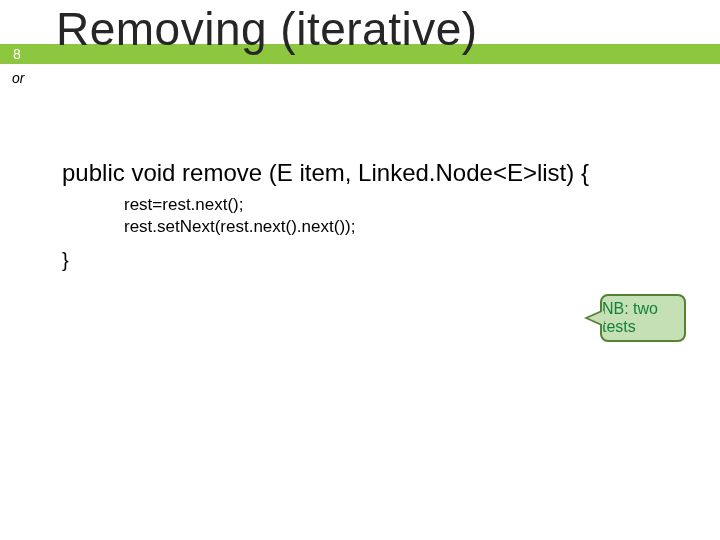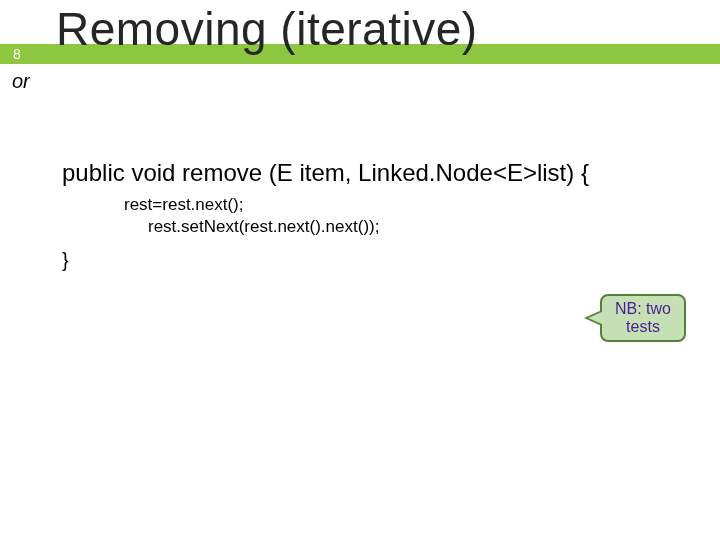--- a/index.html
+++ b/index.html
@@ -42,21 +42,21 @@
     font-size: 14px;
     display: flex;
     align-items: center;
     justify-content: center;
   }
   .or-label {
     position: absolute;
     top: 70px;
     left: 12px;
     font-style: italic;
-    font-size: 20px;
+    font-size: 14px;
     color: #000000;
   }
   .code-area {
     position: absolute;
     top: 158px;
     left: 62px;
     width: 620px;
     font-size: 20px;
     color: #000000;
     line-height: 1.25;
@@ -79,24 +79,23 @@
     top: 294px;
     left: 600px;
     width: 86px;
     height: 48px;
     background: #c5e0b4;
     border: 2px solid #548235;
     border-radius: 8px;
     display: flex;
     align-items: center;
     justify-content: center;
-    text-align: center;
     font-size: 16px;
     line-height: 1.15;
-    color: #4c1d95;
+    color: #15803d;
   }
   .callout::before {
     content: "";
     position: absolute;
     left: -18px;
     top: 14px;
     width: 0;
     height: 0;
     border-top: 8px solid transparent;
     border-bottom: 8px solid transparent;
@@ -124,20 +123,20 @@
   </div>
   <div class="title">Removing (iterative)</div>
 </div>
 
 <div class="or-label">or</div>
 
 <div class="code-area">
   <div class="sig">public void remove (E item, Linked.Node&lt;E&gt;list) {</div>
   <div class="body-code">
     <div style="margin-left:24px">rest=rest.next();</div>
-    <div style="margin-left:48px">rest.setNext(rest.next().next());</div>
+    <div style="margin-left:24px">rest.setNext(rest.next().next());</div>
   </div>
   <div class="close-brace">}</div>
 </div>
 
 <div class="callout">
   <span>NB: two tests</span>
 </div>
 
 </body></html>

